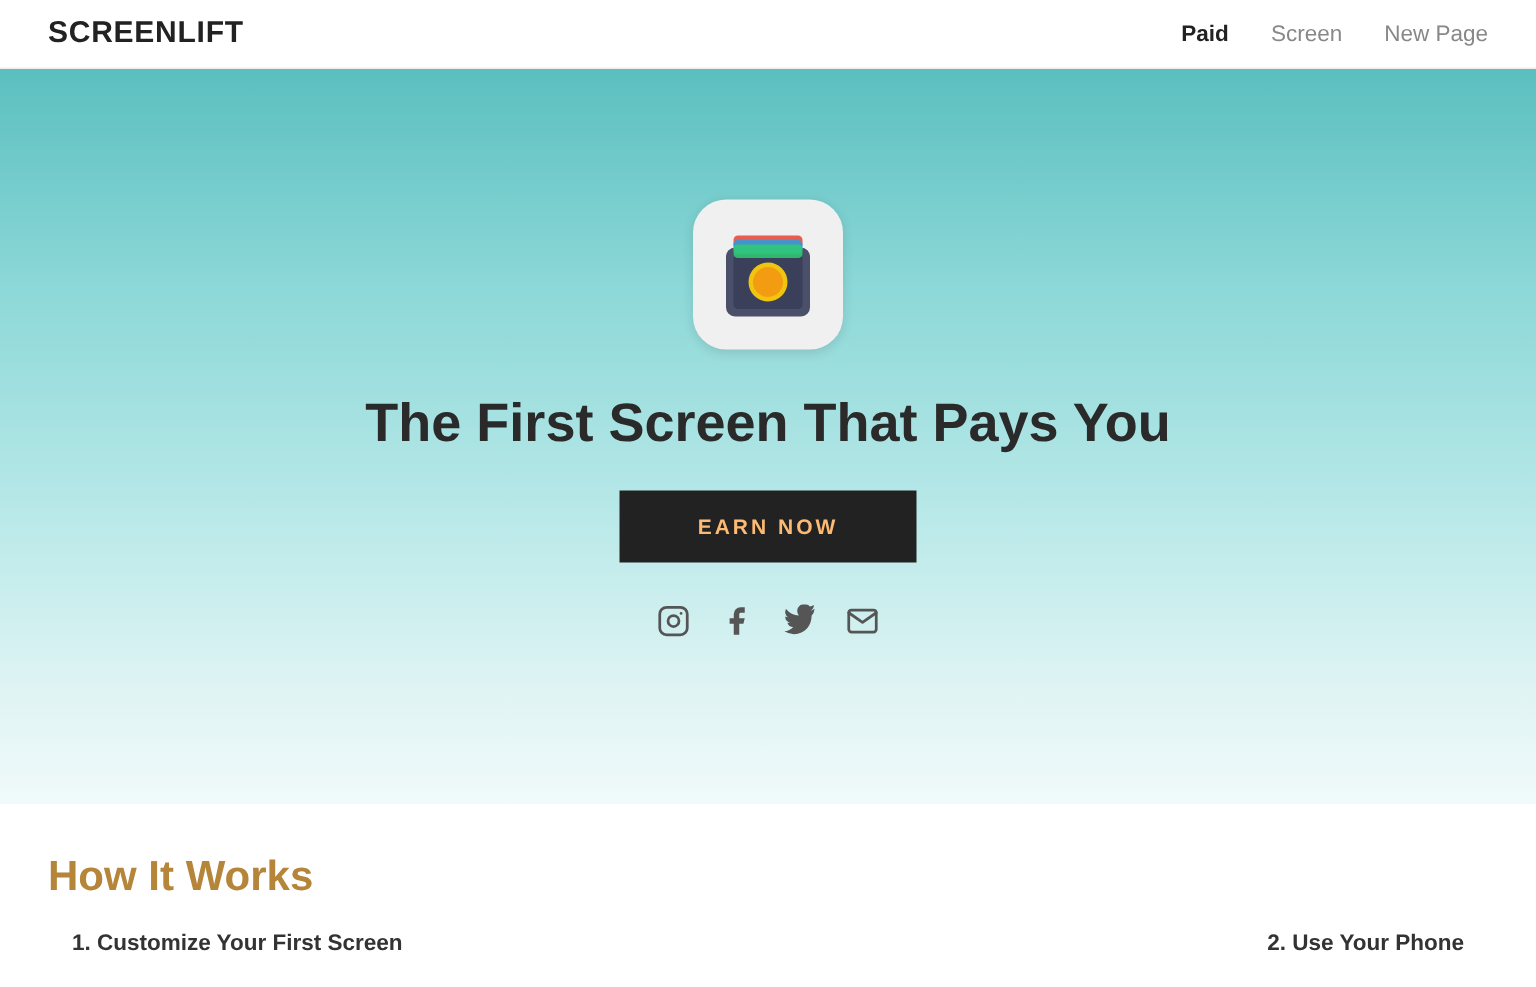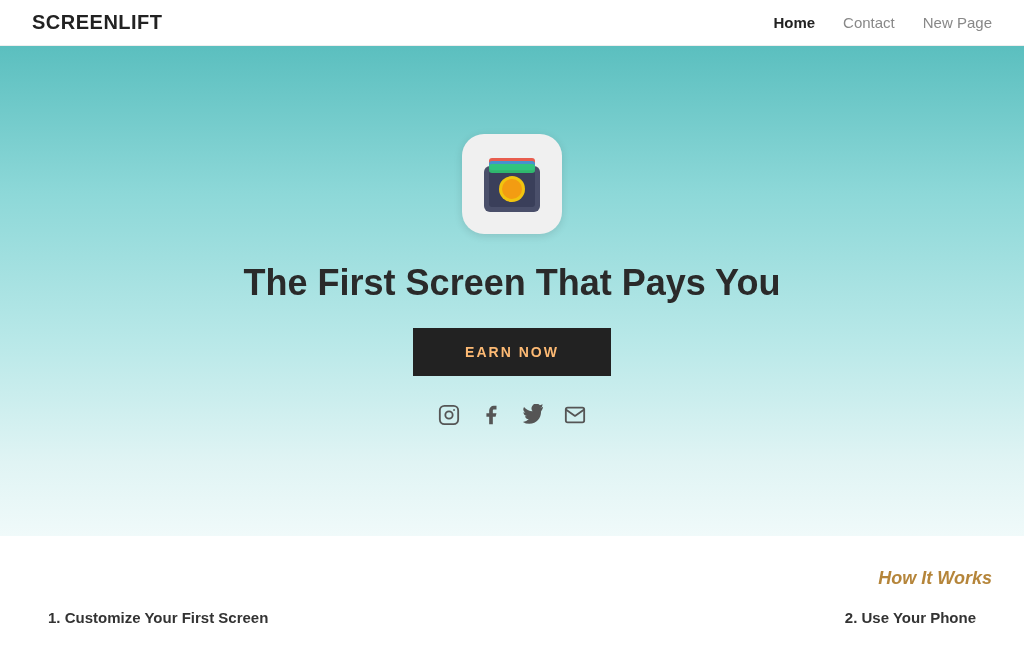--- a/index.html
+++ b/index.html
@@ -113,26 +113,25 @@
       line-height: 1;
     }
 
     
     .how-it-works {
       background: #fff;
       padding: 32px 32px 0;
     }
 
     .how-title {
-      text-align: right;
-      font-size: 18px;
+      text-align: left;
+      font-size: 28px;
       font-weight: 700;
       color: #b5853a;
       margin-bottom: 20px;
-      font-style: italic;
     }
 
     .steps-row {
       display: flex;
       justify-content: space-between;
       padding: 0 16px;
     }
 
     .step {
       flex: 1;
@@ -149,22 +148,22 @@
     .step:last-child {
       text-align: right;
     }
   </style>
 </head>
 <body>
 
 <header>
   <div class="logo">SCREENLIFT</div>
   <nav>
-    <a class="nav-link active">Home</a>
-    <a class="nav-link">Contact</a>
+    <a class="nav-link active">Paid</a>
+    <a class="nav-link">Screen</a>
     <a class="nav-link">New Page</a>
   </nav>
 </header>
 
 <section class="hero">
 
   <div class="app-icon-wrapper">
     <svg width="80" height="80" viewBox="0 0 80 80" xmlns="http://www.w3.org/2000/svg">
 
       <rect x="12" y="22" width="56" height="46" rx="6" fill="#4a4f6a"></rect>

